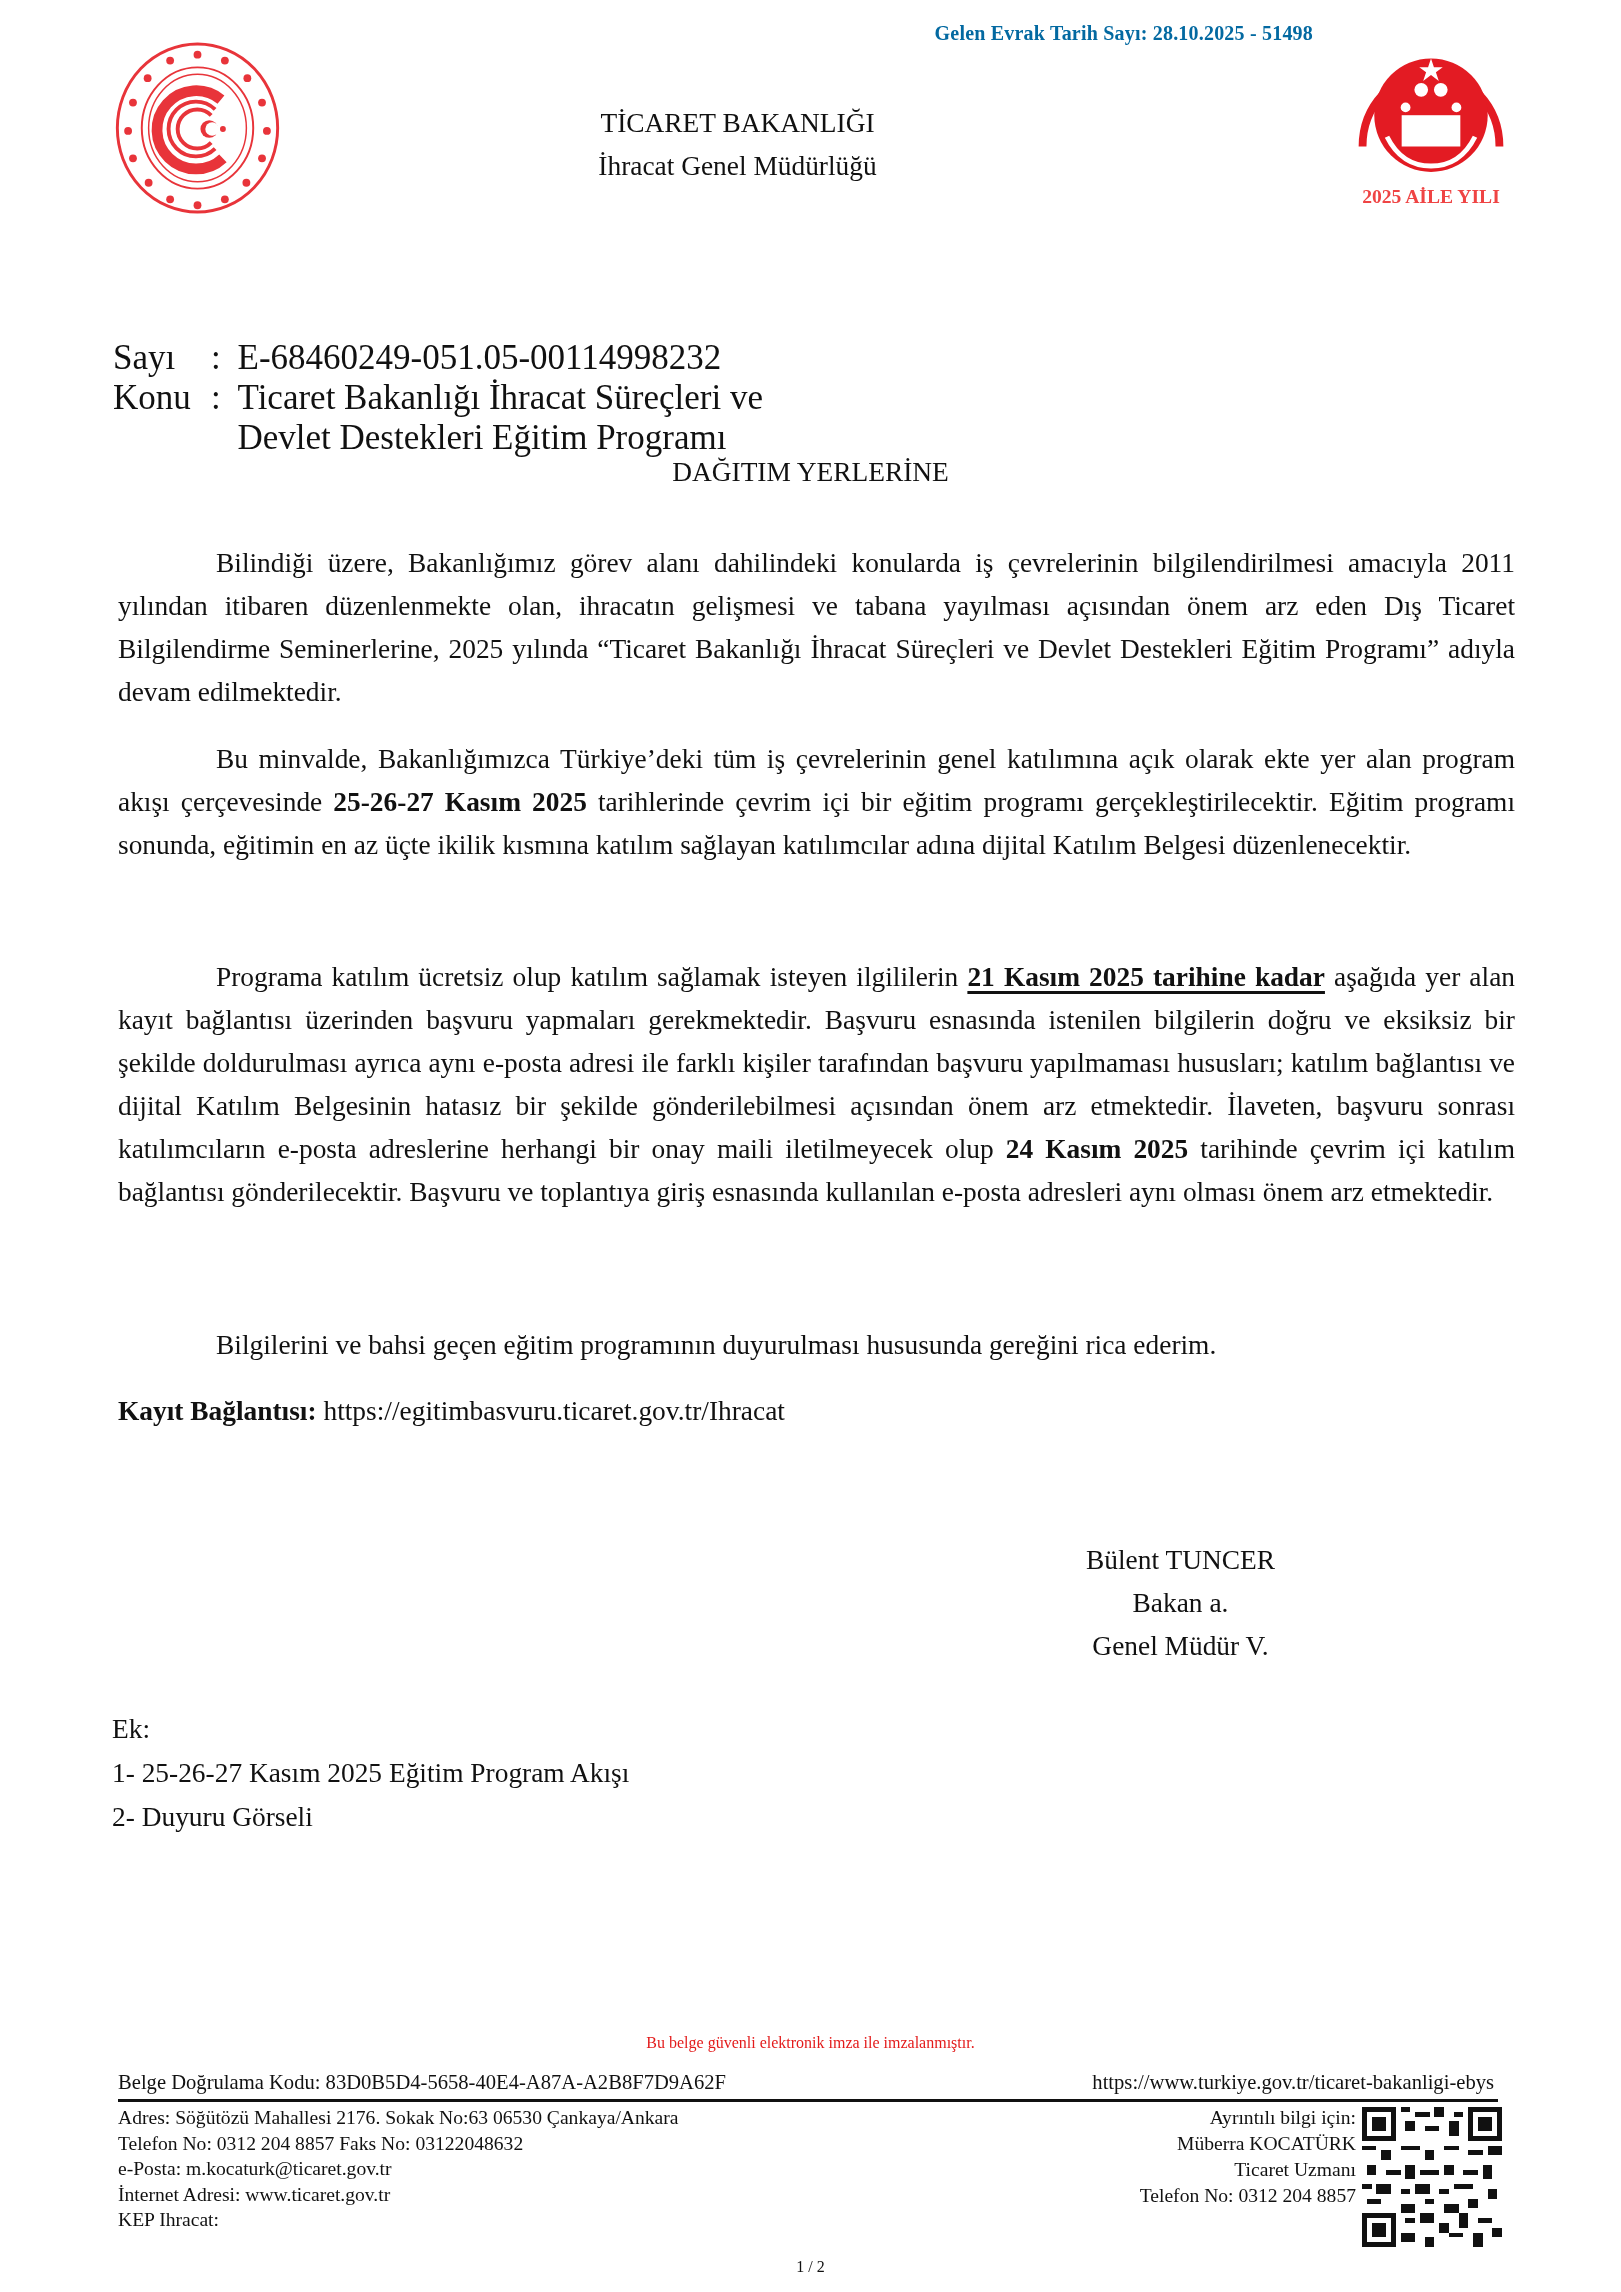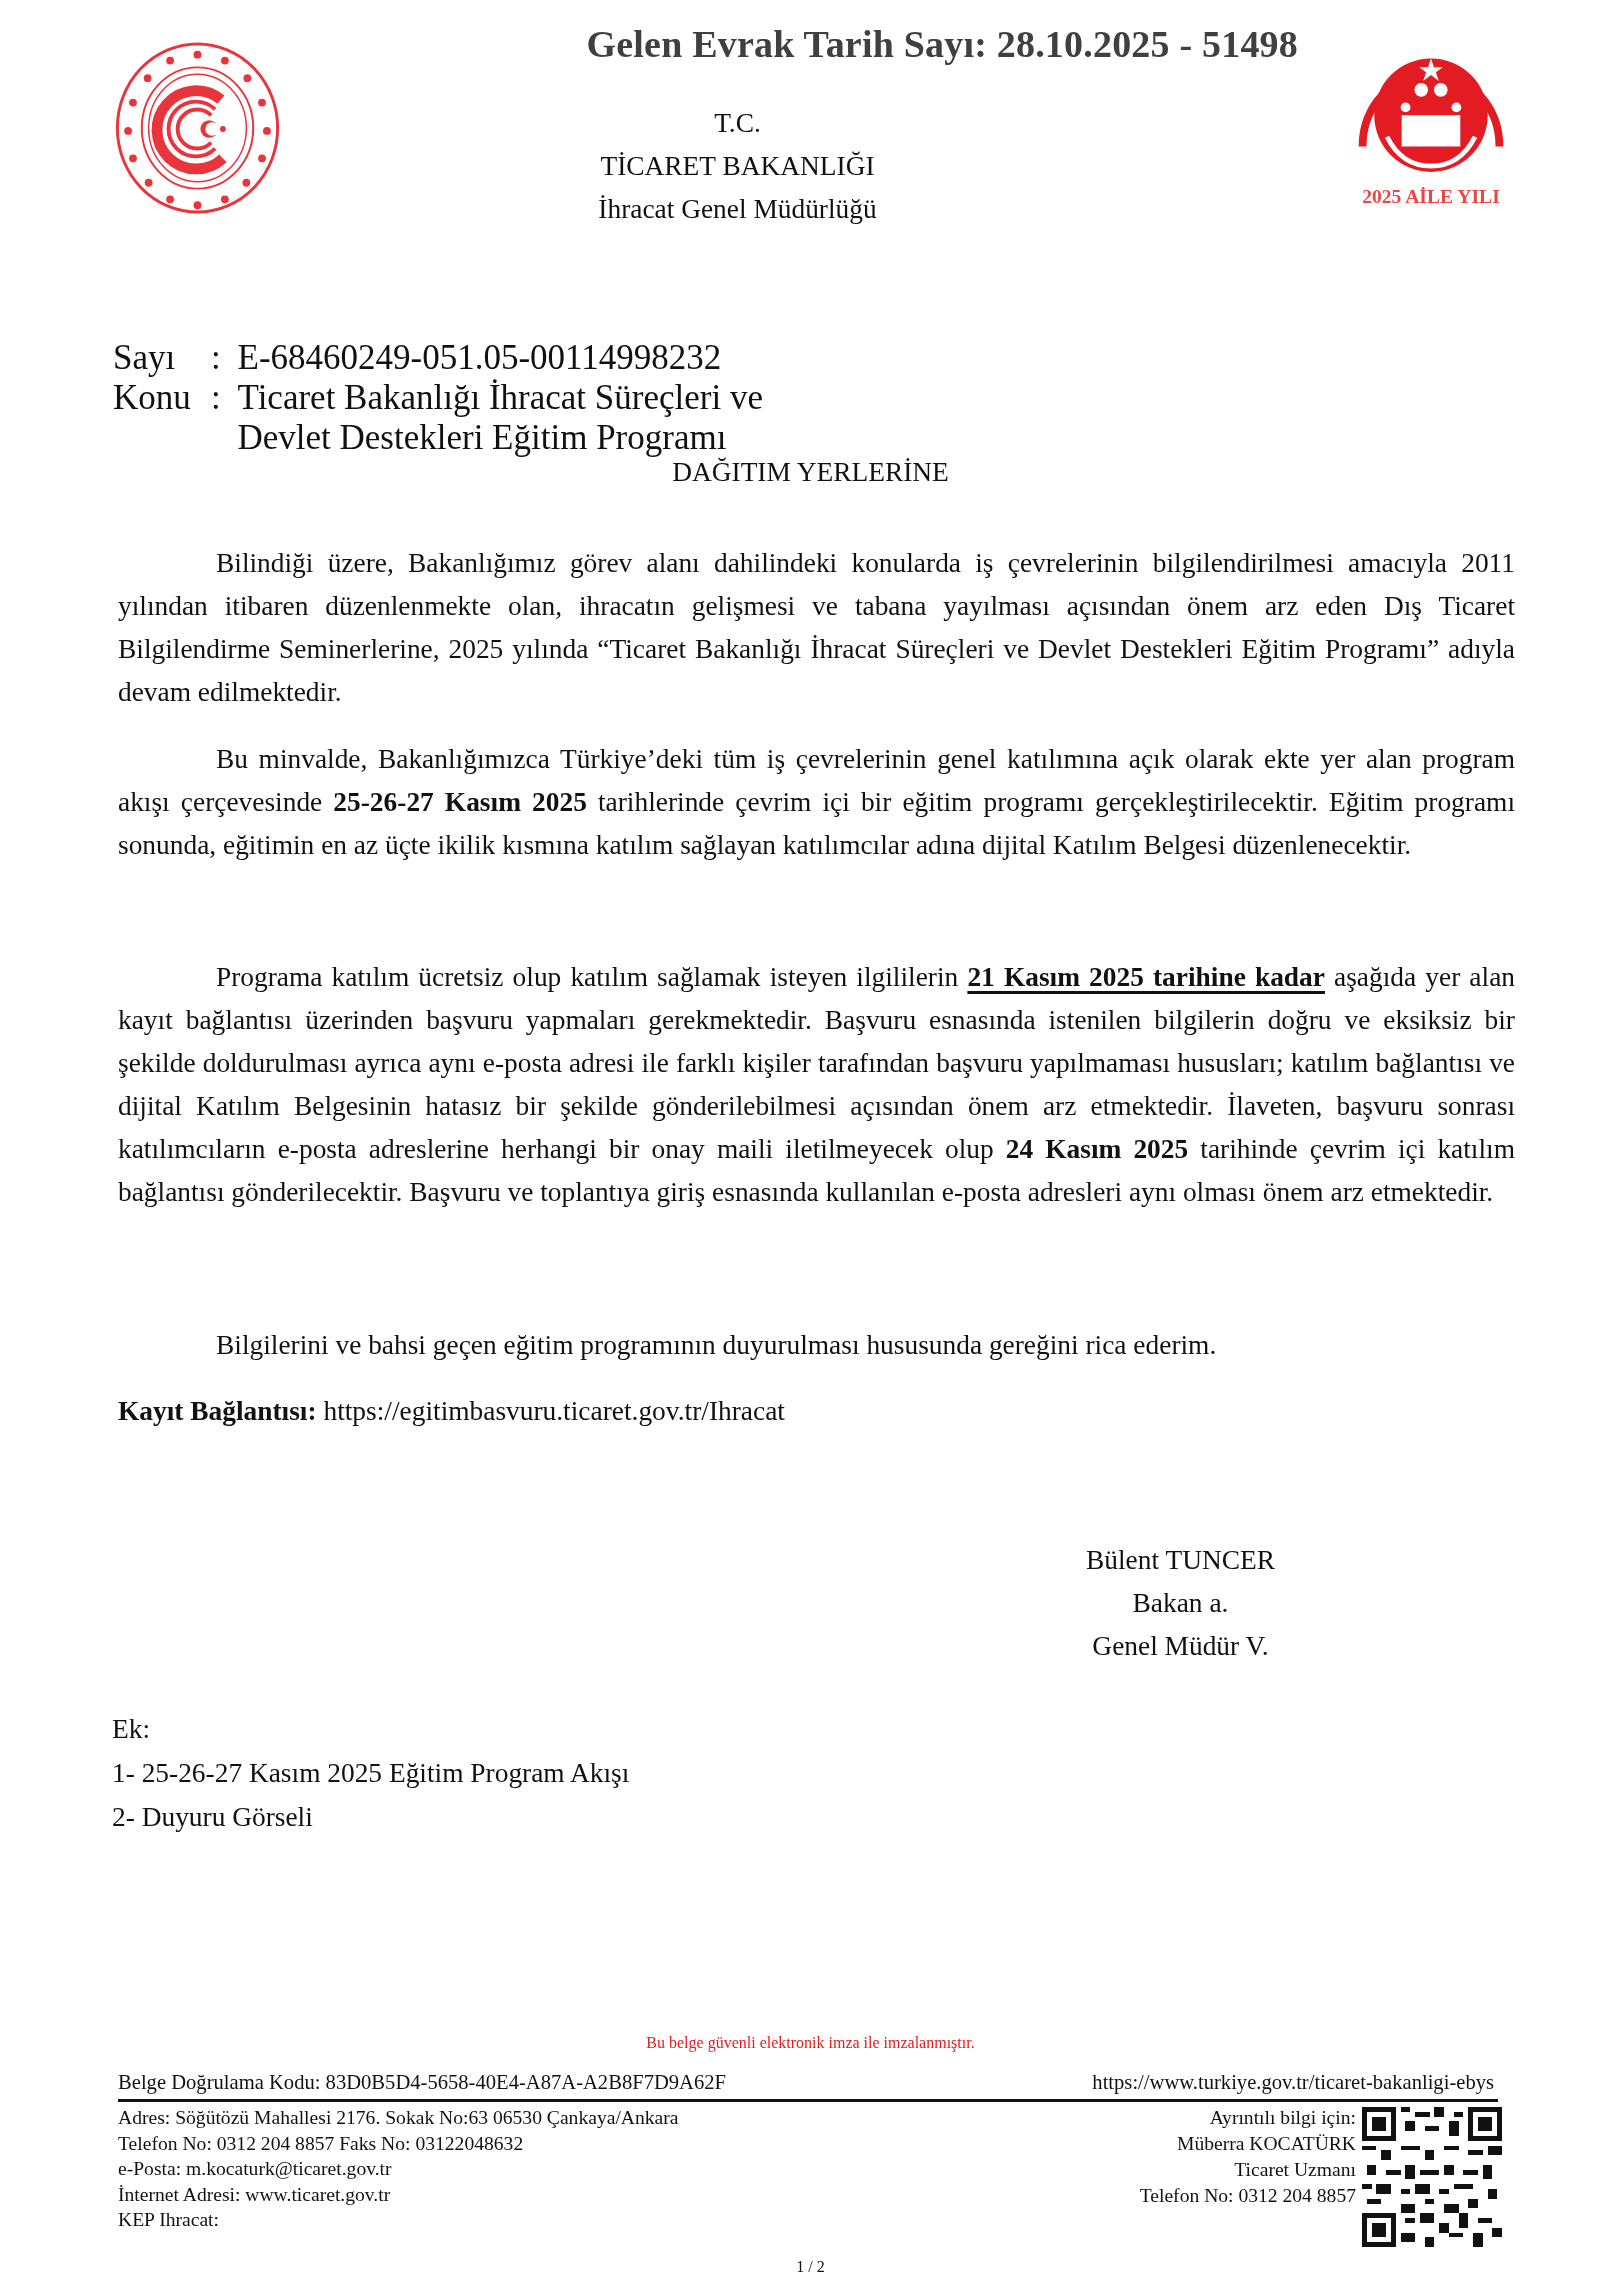--- a/index.html
+++ b/index.html
@@ -1,19 +1,19 @@
 <!DOCTYPE html>
 <html><head>
 <meta charset="utf-8">
 <style>
   html, body { margin:0; padding:0; background:#fff; }
   body { width:1621px; height:2293px; position:relative; overflow:hidden;
          font-family:"Liberation Serif", serif; color:#111; }
   .abs { position:absolute; }
-  .red-header { left:0; width:1298px; top:21.6px; text-align:right; font-size:38px; font-weight:bold; color:#404040; letter-spacing:0.2px; }
+  .red-header { left:15px; width:1298px; top:21.6px; text-align:right; font-size:20px; font-weight:bold; color:#0369a1; letter-spacing:0.2px; }
   .inst { left:490px; width:495px; text-align:center; font-size:27.4px; line-height:43px; top:102px; }
   .logo-left { left:113px; top:41px; width:169px; height:174px; }
   .logo-right { left:1343px; top:29px; width:176px; height:186px; }
   .meta { left:113px; top:290px; font-size:35px; line-height:40px;margin-top:48px; }
   .meta .row { display:flex; }
   .meta .lbl { width:98px; }
   .meta .colon { width:26.5px; }
   .heading { left:0; width:1621px; text-align:center; top:457px; font-size:27.4px; }
   .body { left:118px; width:1397px; font-size:27.4px; line-height:43px; text-align:justify; }
   .body p { margin:0; text-indent:98px; }
@@ -66,21 +66,20 @@
   </g>
   <path d="M110 60 A40 40 0 1 0 112 120" fill="none" stroke="#e8343a" stroke-width="11"></path>
   <path d="M104 70 A28 28 0 1 0 104 110" fill="none" stroke="#e8343a" stroke-width="4"></path>
   <path d="M100 76 A20 20 0 1 0 100 104" fill="none" stroke="#e8343a" stroke-width="4"></path>
   <circle cx="98" cy="90" r="9" fill="#e8343a"></circle>
     <circle cx="101" cy="90" r="7" fill="#fff"></circle>
   <circle cx="112" cy="90" r="3" fill="#e8343a"></circle>
 </svg>
 
 <div class="abs inst">
-  <div>T.C.</div>
   <div>TİCARET BAKANLIĞI</div>
   <div>İhracat Genel Müdürlüğü</div>
 </div>
 
 <div class="abs logo-right">
   <svg width="176" height="147" viewBox="0 0 180 150">
     <path d="M20 120 A70 75 0 1 1 160 120" fill="none" stroke="#e31b23" stroke-width="8"></path>
     <circle cx="90" cy="88" r="58" fill="#e31b23"></circle>
     <polygon points="90,30 93,39 102,39 95,44 98,53 90,47 82,53 85,44 78,39 87,39" fill="#fff"></polygon>
     <circle cx="80" cy="62" r="7" fill="#fff"></circle>

